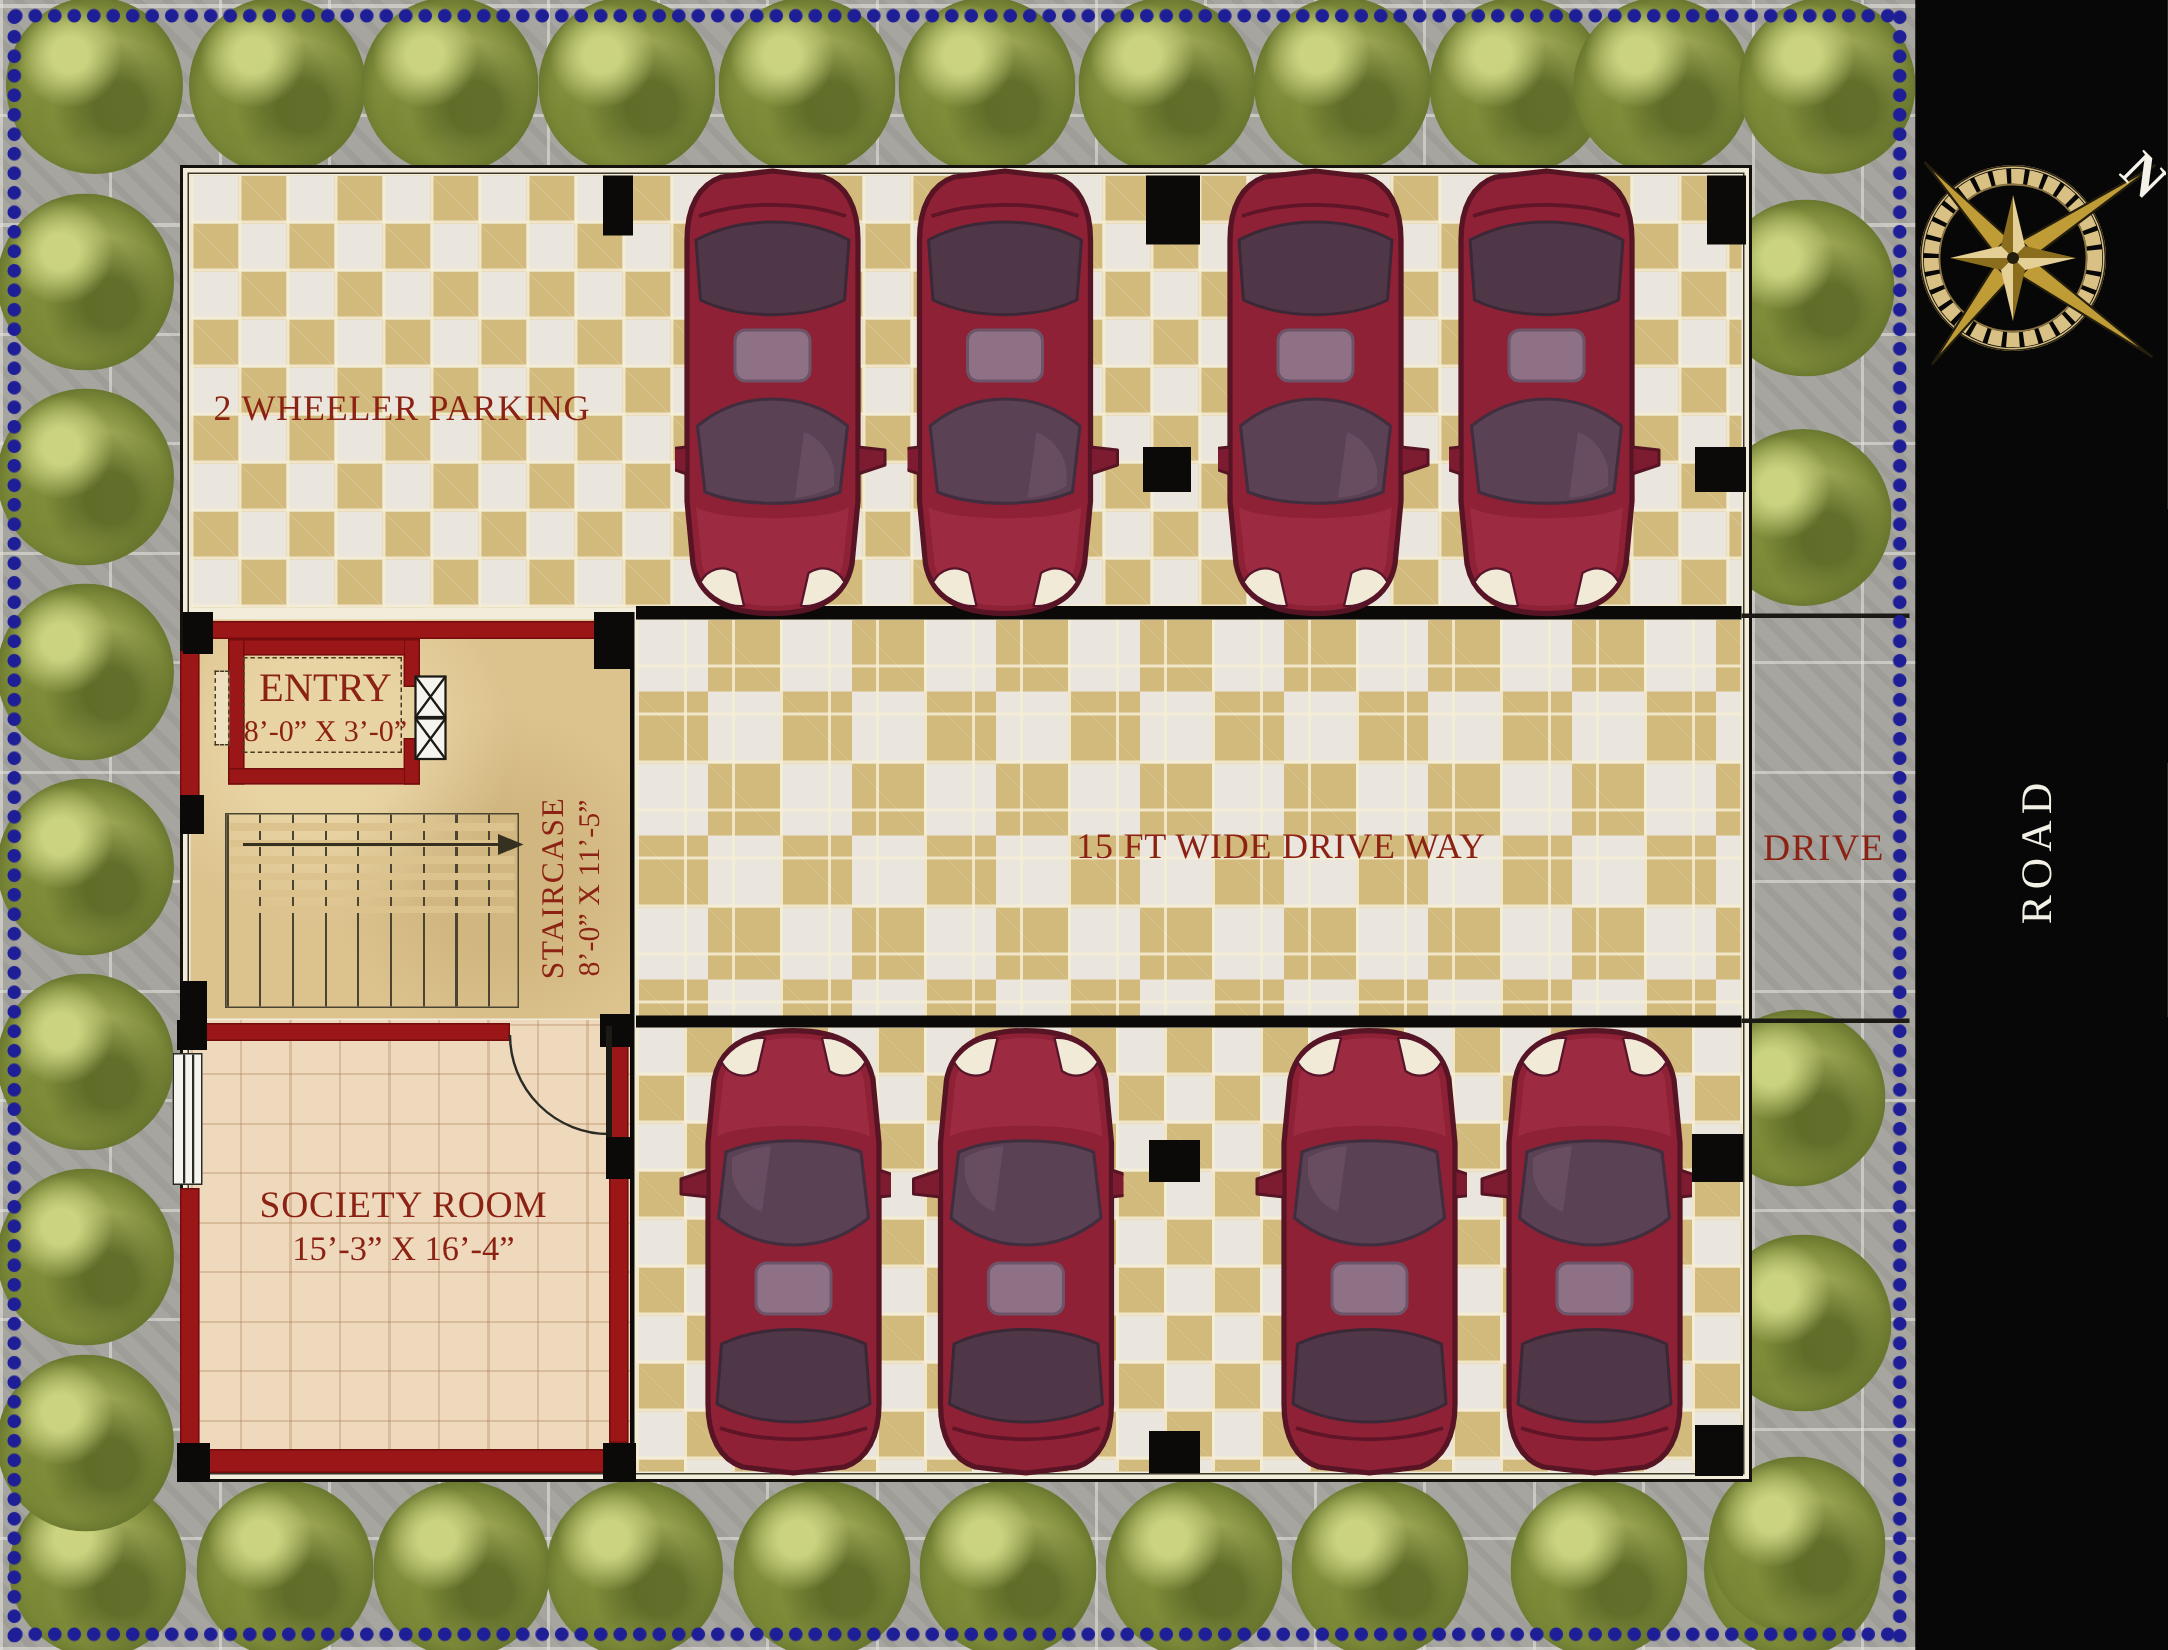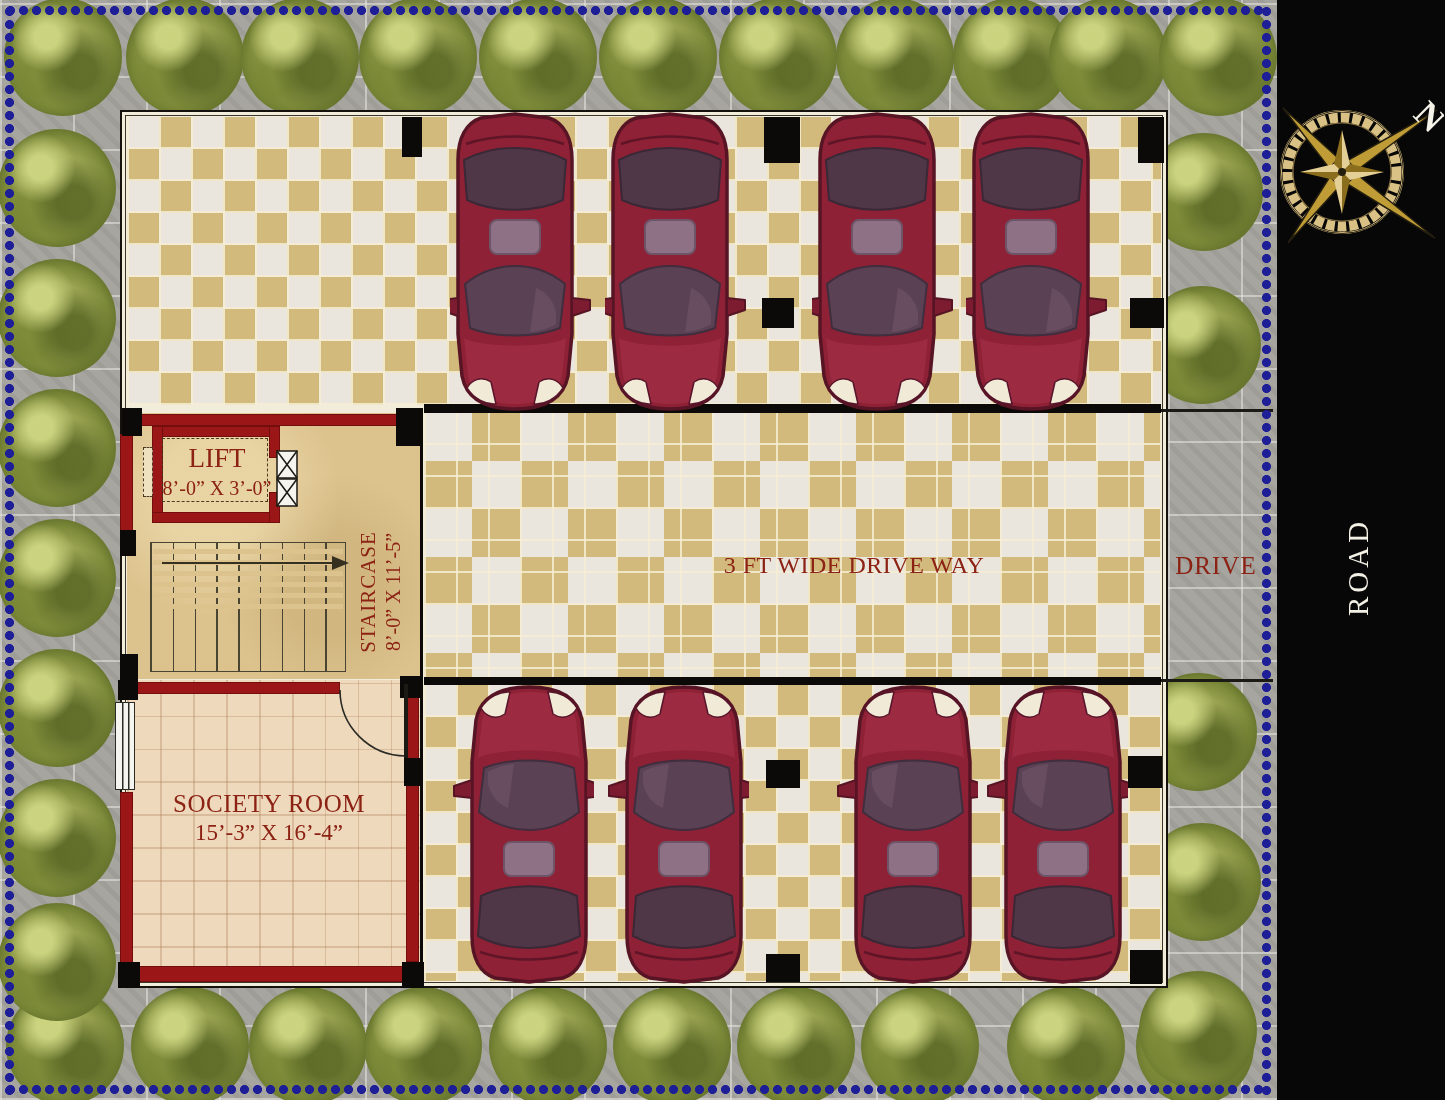--- a/index.html
+++ b/index.html
@@ -216,23 +216,24 @@
         </svg></div>
       <div class="car" style="left: 974px; top: 684px;"><svg width="154" height="300" viewBox="-12 0 154 300">
           <use href="#car-top"></use>
         </svg></div>
     </div>
 
   <div class="thinline" style="left:1161px;top:409px;width:112px;height:3px;z-index:2;position:absolute;"></div>
   <div class="thinline" style="left:1161px;top:679px;width:112px;height:3px;z-index:2;position:absolute;"></div>
   <div class="lbl" style="left:1161px;top:550px;width:110px;font-size:25px;letter-spacing:1px;">DRIVE</div>
 
-  <div class="lbl" style="left:704px;top:550px;width:300px;font-size:24px;letter-spacing:.5px;">3 FT WIDE DRIVE WAY</div>
+  <div class="lbl" style="left:138px;top:258px;width:260px;font-size:24px;letter-spacing:.5px;">2 WHEELER PARKING</div>
+  <div class="lbl" style="left:704px;top:550px;width:300px;font-size:24px;letter-spacing:.5px;">15 FT WIDE DRIVE WAY</div>
   <div class="lbl" style="left:156px;top:442px;width:122px;">
-    <div style="font-size:27px;">LIFT</div>
+    <div style="font-size:27px;">ENTRY</div>
     <div style="font-size:20px;">8’-0” X 3’-0”</div>
   </div>
   <div class="lbl" style="left:281px;top:566px;width:200px;height:52px;transform:rotate(-90deg);">
     <div style="font-size:21px;letter-spacing:1px;">STAIRCASE</div>
     <div style="font-size:20px;">8’-0” X 11’-5”</div>
   </div>
   <div class="lbl" style="left:134px;top:788px;width:270px;">
     <div style="font-size:25px;letter-spacing:.5px;">SOCIETY ROOM</div>
     <div style="font-size:23px;">15’-3” X 16’-4”</div>
   </div>

